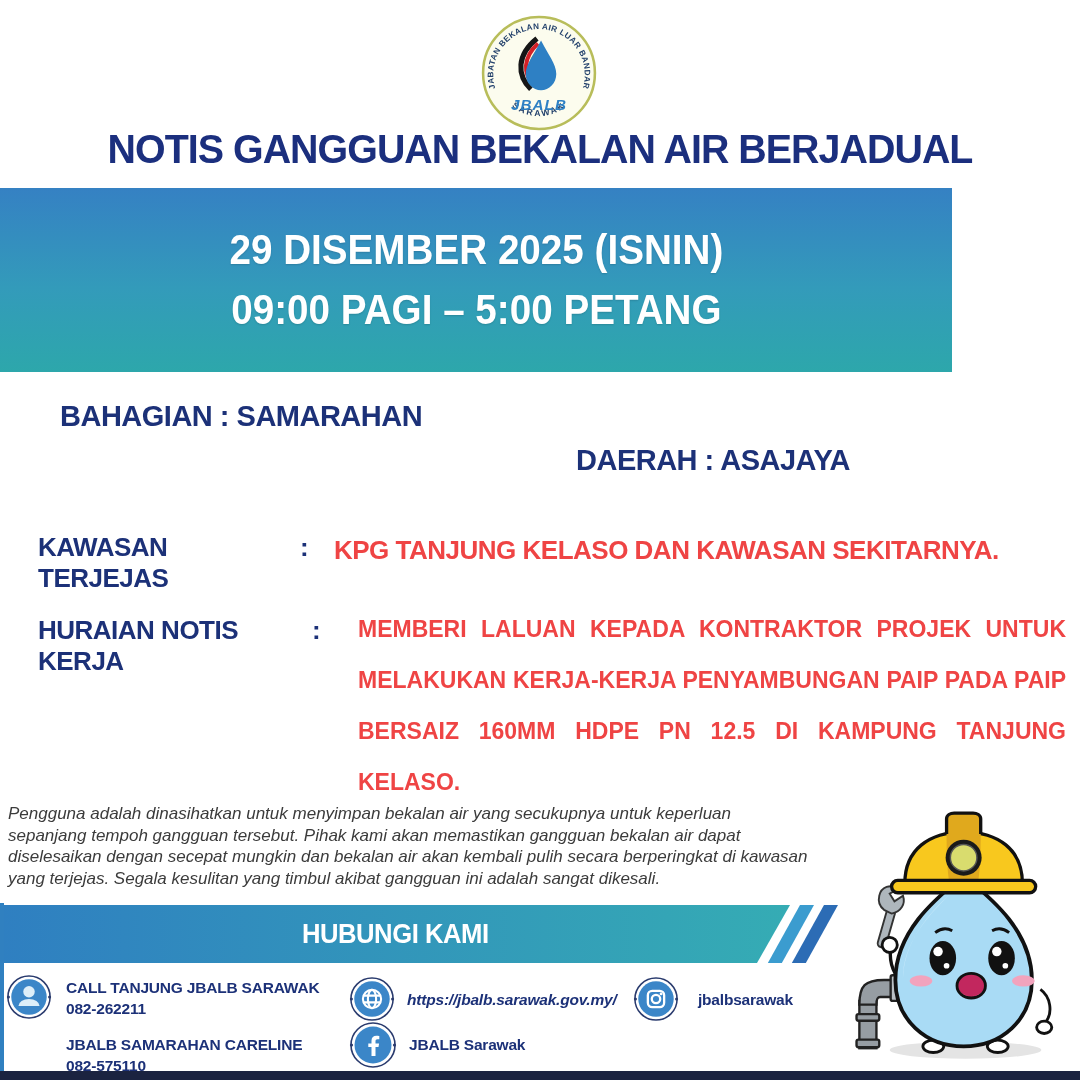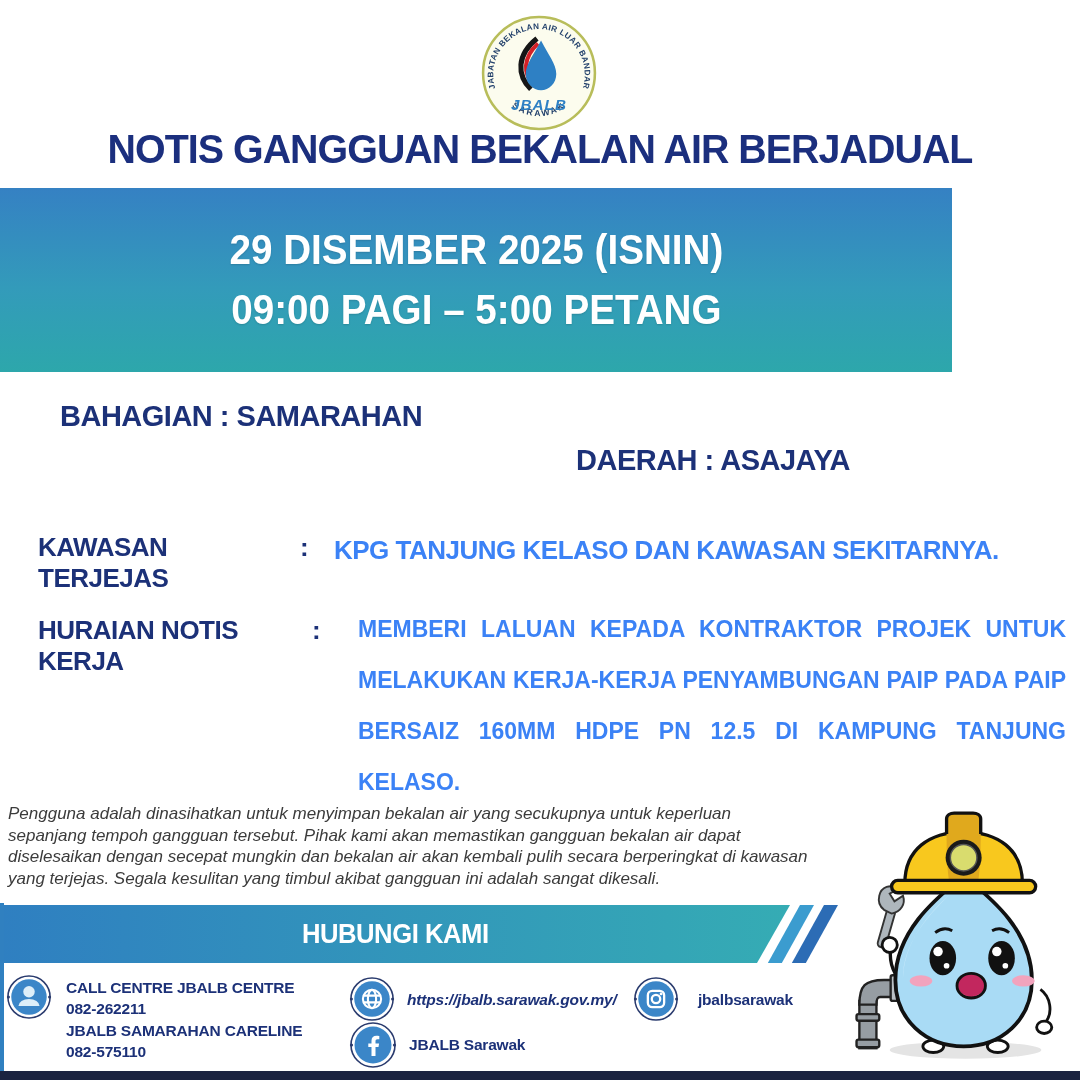--- a/index.html
+++ b/index.html
@@ -40,21 +40,21 @@
   
   .detail-row{left:38px;top:0;width:1028px;display:flex;align-items:flex-start;}
   .row-kawasan{top:500px;margin-top:32px;}
   .row-huraian{top:615px;gap:12px;}
   .detail-label{
     width:262px;flex:0 0 262px;
     font-size:26px;font-weight:bold;color:#1c3178;letter-spacing:-0.5px;
   }
   .detail-colon{width:34px;flex:0 0 34px;font-size:26px;font-weight:bold;color:#1c3178;}
   .detail-value{
-    flex:1;font-size:26px;font-weight:bold;color:#3b82f6;letter-spacing:-0.5px;
+    flex:1;font-size:26px;font-weight:bold;color:#ef4444;letter-spacing:-0.5px;
   }
   .row-kawasan .detail-value{padding-top:3px;}
   .row-huraian .detail-value{
     font-size:23px;line-height:51px;text-align:justify;margin-top:-11px;
     letter-spacing:0;max-width:732px;
   }
 
   
   .advisory{
     left:8px;top:803px;width:802px;
@@ -78,21 +78,21 @@
   .stripe2{left:824px;background:#2c6cb5;}
 
   
   .left-stripe{left:0;top:903px;width:4px;height:168px;background:#3080c0;}
   .footer-bar{left:0;top:1071px;width:1080px;height:9px;background:#1b2340;}
 
   
   .badge{display:block;}
   .contact-text{font-weight:bold;color:#1c3178;font-size:15.5px;line-height:21px;letter-spacing:-0.2px;}
   .phone-block{left:66px;top:977px;width:290px;}
-  .phone-entry2{margin-top:1px;}
+  .phone-entry2{margin-top:15px;}
   .badge-person{left:6px;top:974px;}
   .badge-globe{left:349px;top:976px;}
   .badge-facebook{left:349px;top:1021px;}
   .badge-instagram{left:633px;top:976px;}
   .url-text{left:407px;top:989px;font-style:italic;}
   .fb-text{left:409px;top:1034px;}
   .ig-text{left:698px;top:989px;}
 
   
   .mascot{left:848px;top:800px;width:218px;height:268px;}
@@ -164,21 +164,21 @@
   <svg viewBox="0 0 48 48" width="46" height="46">
     <circle cx="24" cy="24" r="22" fill="#ffffff" stroke="#2a3b6e" stroke-width="1.6"></circle>
     <circle cx="2.5" cy="24" r="1.6" fill="#2a3b6e"></circle>
       <circle cx="45.5" cy="24" r="1.6" fill="#2a3b6e"></circle>
     <circle cx="24" cy="24" r="18.5" fill="#3b86c8"></circle>
     <circle cx="24" cy="18.5" r="6" fill="#ddeef9"></circle>
     <path d="M13,33.5 a11,7.5 0 0 1 22,0 z" fill="#ddeef9"></path>
   </svg>
 </div>
 <div class="abs phone-block">
-  <div class="contact-text">CALL CENTRE JBALB CENTRE</div>
+  <div class="contact-text">CALL TANJUNG JBALB SARAWAK</div>
   <div class="contact-text">082-262211</div>
   <div class="contact-text phone-entry2">JBALB SAMARAHAN CARELINE</div>
   <div class="contact-text">082-575110</div>
 </div>
 
 <div class="abs badge badge-globe">
   <svg viewBox="0 0 48 48" width="46" height="46">
     <circle cx="24" cy="24" r="22" fill="#ffffff" stroke="#2a3b6e" stroke-width="1.6"></circle>
     <circle cx="2.5" cy="24" r="1.6" fill="#2a3b6e"></circle>
       <circle cx="45.5" cy="24" r="1.6" fill="#2a3b6e"></circle>

